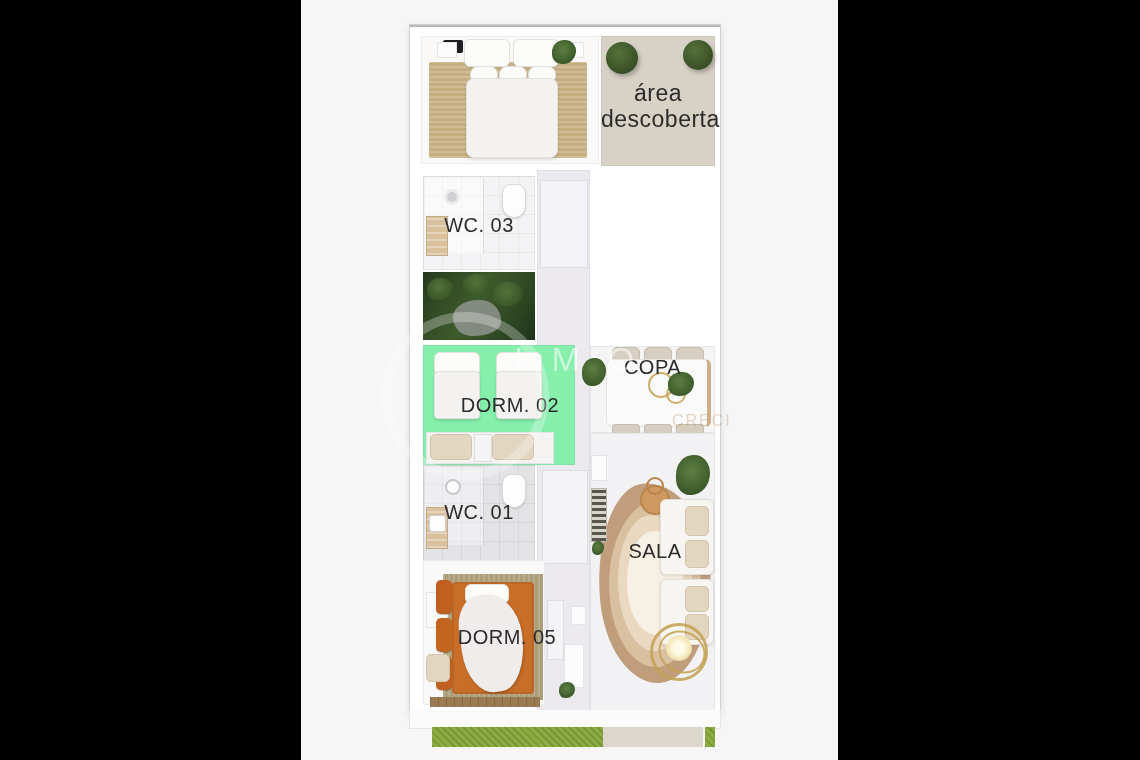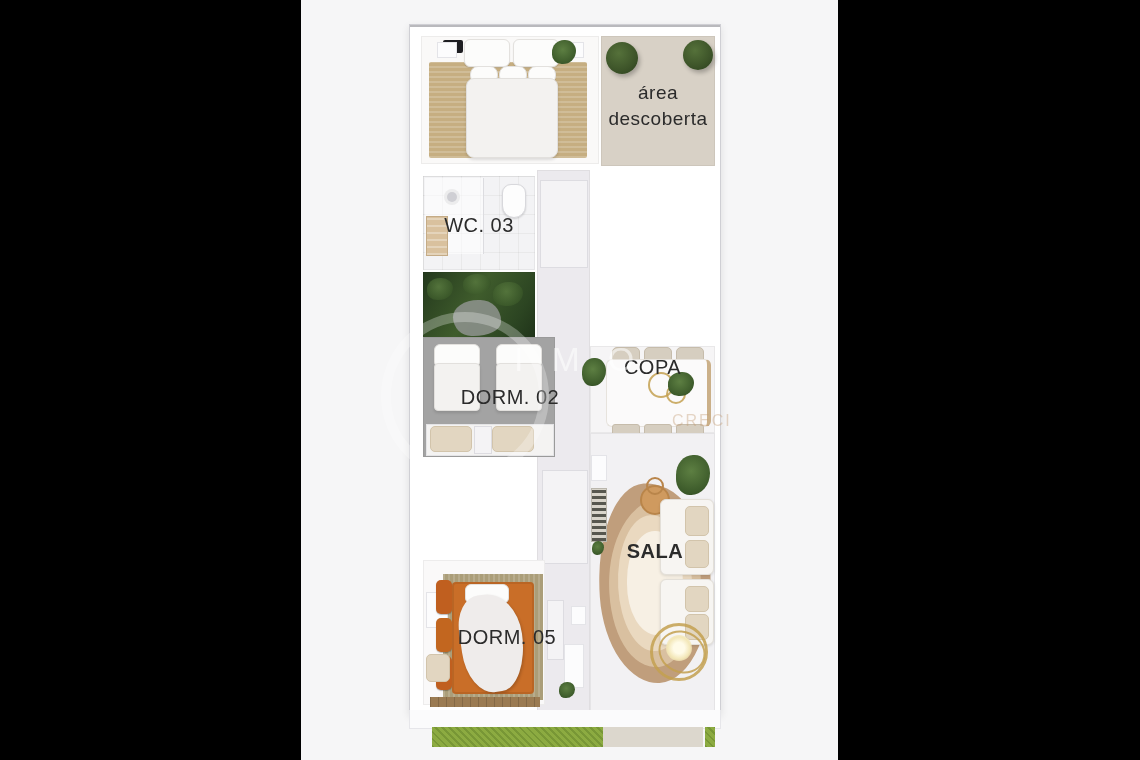--- a/index.html
+++ b/index.html
@@ -23,27 +23,27 @@
   #area{left:601px;top:36px;width:114px;height:130px;background:#d8d1c6;}
   #wc02{left:423px;top:176px;width:112px;height:94px;background:#f3f3f5;
         background-image:linear-gradient(rgba(0,0,0,.045) 1px,transparent 1px),
                          linear-gradient(90deg,rgba(0,0,0,.045) 1px,transparent 1px);
         background-size:19px 19px;}
   #garden{left:423px;top:272px;width:112px;height:68px;
         background:linear-gradient(120deg,#24391d,#3f5c2c 45%,#2c4522 80%,#1f3319);}
   #corridor{left:537px;top:170px;width:53px;height:542px;background:#eceaee;}
   #cozinha{left:590px;top:170px;width:125px;height:176px;background:#f4f3f5;
         background-image:repeating-linear-gradient(60deg,rgba(255,255,255,.55) 0 2px,transparent 2px 28px);}
-  #dorm02{left:423px;top:337px;width:132px;height:120px;background:#a3a3a3;}
+  #dorm02{left:423px;top:345px;width:132px;height:120px;background:#86efac;padding-left:20px;}
   #copa{left:590px;top:346px;width:125px;height:87px;background:#f6f5f6;}
   #wc01{left:423px;top:465px;width:112px;height:96px;background:#e3e3e6;
         background-image:linear-gradient(rgba(0,0,0,.05) 1px,transparent 1px),
                          linear-gradient(90deg,rgba(0,0,0,.05) 1px,transparent 1px);
         background-size:19px 19px;}
-  #sala{left:590px;top:433px;width:125px;height:288px;background:#f2f1f3;font-weight:bold;}
+  #sala{left:590px;top:433px;width:125px;height:288px;background:#f2f1f3;}
   #dorm01{left:423px;top:560px;width:122px;height:145px;background:#faf9f9;}
 
   
   .rug-tan{background:#c6ae81;background-image:repeating-linear-gradient(0deg,rgba(255,255,255,.18) 0 2px,transparent 2px 5px);border-radius:2px;}
   .bed-body{background:#f3f2f0;border:1px solid #e2e0dd;border-radius:8px;box-shadow:0 2px 3px rgba(0,0,0,.12);}
   .pillow{background:#fcfcfb;border:1px solid #e3e1de;border-radius:6px;box-shadow:0 1px 1px rgba(0,0,0,.12);}
   .tree{border-radius:50%;background:radial-gradient(circle at 40% 35%,#55713a,#3d5429 60%,#2a3d1d);box-shadow:2px 3px 4px rgba(0,0,0,.25);}
   .plantlet{border-radius:50% 45% 55% 40%;background:radial-gradient(circle at 45% 40%,#5d7f42,#3c5a2a 70%,#2b4220);}
   .toilet{background:#fdfdfd;border:1px solid #d8d8dc;border-radius:9px 9px 12px 12px;box-shadow:0 1px 2px rgba(0,0,0,.15);}
   .cabinet{background:#d9c19e;border:1px solid #c4ab86;
@@ -59,21 +59,21 @@
   .blob1{background:#c09e7c;border-radius:46% 54% 52% 48%/55% 44% 56% 45%;}
   .blob2{background:#d9c0a0;border-radius:52% 48% 46% 54%/47% 55% 45% 53%;}
   .blob3{background:#ead9c0;border-radius:48% 52% 55% 45%/52% 48% 52% 48%;}
   .blob4{background:#f7f0e4;border-radius:50% 50% 46% 54%/48% 52% 50% 50%;}
   .grass{background:#8cab41;background-image:repeating-linear-gradient(45deg,rgba(60,90,20,.25) 0 2px,transparent 2px 5px);}
   .pave{background:#dcd7cd;}
   .counter{background:#fcfcfd;border:1px solid #e4e4e8;}
   .burner{position:absolute;width:6px;height:6px;border-radius:50%;background:#f2f2f2;}
   .wm{color:rgba(255,255,255,.55);}
 
-  .lbl-2line{line-height:26px;font-size:19px;}
+  .lbl-2line{line-height:26px;font-size:23px;}
 </style>
 </head>
 <body>
 
 <div id="canvas">
 
   <div id="card" class="abs"></div>
 
   <div id="plan" class="abs"></div>
 
@@ -143,20 +143,28 @@
     <div class="abs chair" style="left:22px;top:78px;width:26px;height:14px;border-radius:3px 3px 5px 5px;"></div>
     <div class="abs chair" style="left:54px;top:78px;width:26px;height:14px;border-radius:3px 3px 5px 5px;"></div>
     <div class="abs chair" style="left:86px;top:78px;width:26px;height:14px;border-radius:3px 3px 5px 5px;"></div>
     <div class="abs gold-ring" style="left:58px;top:26px;width:22px;height:22px;"></div>
     <div class="abs gold-ring" style="left:76px;top:38px;width:16px;height:16px;"></div>
     <div class="abs plantlet" style="left:78px;top:26px;width:26px;height:24px;"></div>
     <div class="abs plantlet" style="left:-8px;top:12px;width:24px;height:28px;"></div>
     <div class="label" style="left:0;top:10px;width:125px;">COPA</div>
   </div>
 
+  <div id="wc01" class="room">
+    <div class="abs" style="left:2px;top:2px;width:58px;height:78px;background:rgba(255,255,255,.4);border-right:1px solid #d2d2d6;"></div>
+    <div class="abs" style="left:22px;top:14px;width:12px;height:12px;border-radius:50%;background:#fdfdfd;border:2px solid #c9c9cd;"></div>
+    <div class="abs toilet" style="left:79px;top:9px;width:22px;height:32px;"></div>
+    <div class="abs cabinet" style="left:3px;top:42px;width:20px;height:40px;"></div>
+    <div class="abs" style="left:6px;top:50px;width:15px;height:15px;background:#fdfdfd;border:1px solid #cfcfd3;border-radius:3px;"></div>
+    <div class="label" style="left:0;top:36px;width:112px;">WC. 01</div>
+  </div>
 
   <div id="sala" class="room">
     <div class="abs blob1" style="left:9px;top:50px;width:112px;height:200px;transform:rotate(-4deg);"></div>
     <div class="abs blob2" style="left:19px;top:66px;width:92px;height:168px;transform:rotate(3deg);"></div>
     <div class="abs blob3" style="left:28px;top:82px;width:74px;height:136px;transform:rotate(-3deg);"></div>
     <div class="abs blob4" style="left:37px;top:98px;width:56px;height:104px;"></div>
     <div class="abs counter" style="left:1px;top:22px;width:14px;height:24px;"></div>
     <div class="abs stripes-dark" style="left:1px;top:55px;width:14px;height:52px;"></div>
     <div class="abs plantlet" style="left:2px;top:108px;width:12px;height:14px;"></div>
     <div class="abs" style="left:50px;top:52px;width:26px;height:26px;background:#cf9a5f;border:2px solid #b9854a;border-radius:50%;"></div>

